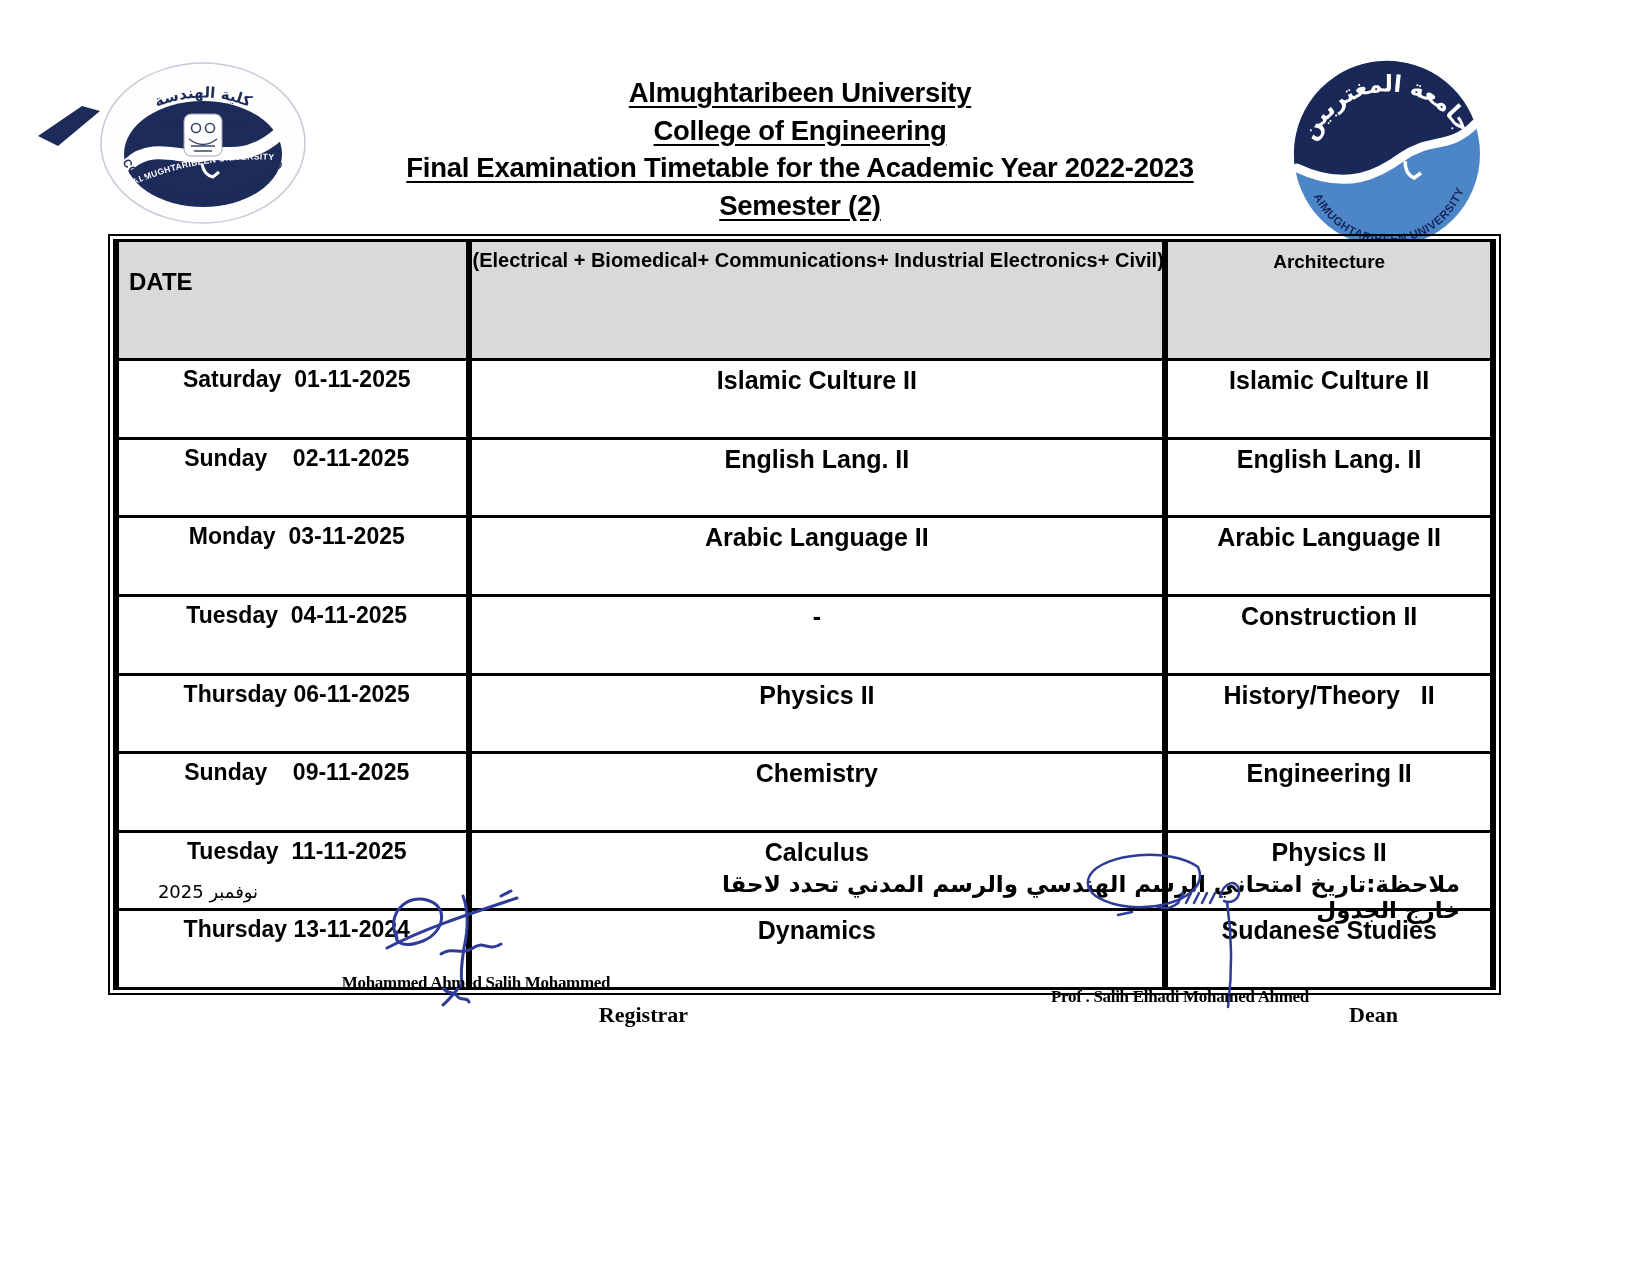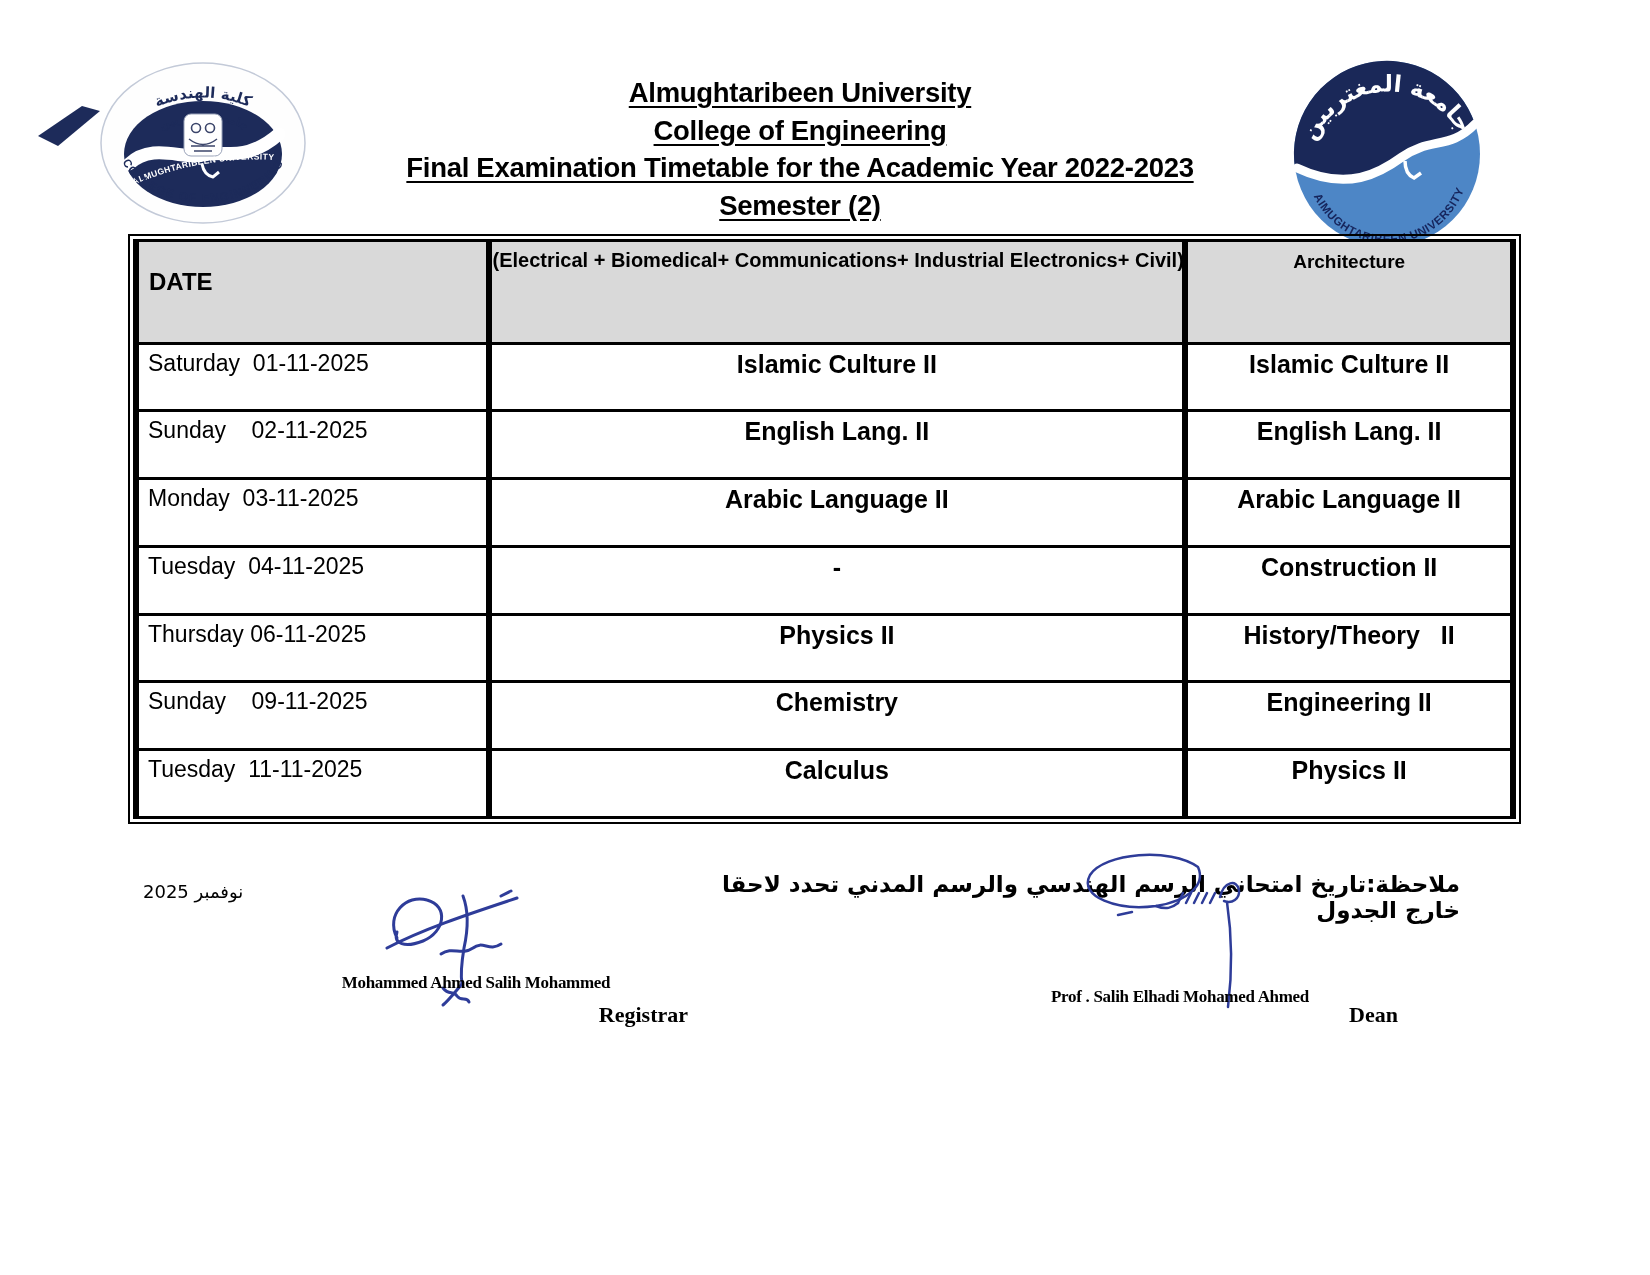--- a/index.html
+++ b/index.html
@@ -3,37 +3,37 @@
 <meta charset="utf-8">
 <style>
   html,body{margin:0;padding:0;background:#888;}
   .page{position:relative;width:1650px;height:1275px;background:#ffffff;overflow:hidden;
         font-family:"Liberation Sans",sans-serif;color:#000;}
   
   .titles{position:absolute;left:225px;top:74px;width:1150px;text-align:center;}
   .title-line{font-size:27.5px;line-height:37.5px;font-weight:700;
               text-decoration:underline;text-underline-offset:4px;letter-spacing:-0.3px;}
   
-  .table-wrap{position:absolute;left:128px;top:234px;width:1393px;height:590px;
+  .table-wrap{position:absolute;left:108px;top:234px;width:1393px;height:761px;
               border:2px solid #000;padding:3px;box-sizing:border-box;}
   table.exam{border-collapse:collapse;table-layout:fixed;width:100%;height:100%;}
   .exam th,.exam td{border:3px solid #000;border-left-width:6px;border-right-width:6px;
                     vertical-align:top;white-space:pre;overflow:hidden;}
   .exam th{background:#d9d9d9;font-weight:700;}
   .th-date{text-align:left;font-size:24px;padding:26px 0 0 10px;}
   .th-mid{text-align:center;font-size:20px;padding-top:7px;}
   .th-arch{text-align:center;font-size:19px;padding-top:9px;}
-  .c-date{text-align:left;font-size:23px;font-weight:400;padding:5px 0 0 9px;}
+  .c-date{text-align:center;font-size:23px;font-weight:700;padding:5px 0 0 9px;}
   .c-mid,.c-arch{text-align:center;font-size:25px;font-weight:700;padding-top:5px;}
   tr.hdr{height:100px;}
   tr.data{height:66px;}
   
   .note-ar{position:absolute;left:700px;top:871px;width:760px;text-align:right;direction:rtl;
            font-family:"DejaVu Sans",sans-serif;font-weight:700;font-size:23px;}
-  .date-ar{position:absolute;left:143px;top:881px;width:130px;direction:rtl;text-align:left;
+  .date-ar{position:absolute;left:143px;top:881px;width:130px;direction:rtl;text-align:center;
            font-family:"DejaVu Sans",sans-serif;font-size:18px;}
   .sig-name{position:absolute;font-family:"Liberation Serif",serif;font-weight:700;
             font-size:17px;text-align:center;letter-spacing:-0.3px;}
   .sig-role{position:absolute;font-family:"Liberation Serif",serif;font-weight:700;
             font-size:22px;text-align:right;}
   .abs{position:absolute;}
   svg text{font-weight:700;}
 </style>
 </head>
 <body>
@@ -142,20 +142,25 @@
       <tr class="data">
         <td class="c-date">Sunday    09-11-2025</td>
         <td class="c-mid">Chemistry</td>
         <td class="c-arch">Engineering II</td>
       </tr>
       <tr class="data">
         <td class="c-date">Tuesday  11-11-2025</td>
         <td class="c-mid">Calculus</td>
         <td class="c-arch">Physics II</td>
       </tr>
+      <tr class="data">
+        <td class="c-date">Thursday 13-11-2024</td>
+        <td class="c-mid">Dynamics</td>
+        <td class="c-arch">Sudanese Studies</td>
+      </tr>
     </tbody>
       </table>
   </div>
 
   <div class="note-ar">ملاحظة:تاريخ امتحاني الرسم الهندسي والرسم المدني تحدد لاحقا خارج الجدول</div>
   <div class="date-ar">نوفمبر 2025</div>
 
   <svg class="abs" style="left:383px;top:888px;" width="140" height="124" viewBox="0 0 140 124">
     <g fill="none" stroke="#2e3c99" stroke-width="3" stroke-linecap="round">
       <path d="M 14,50 C 2,26 24,6 44,12 C 66,18 62,44 40,53 C 22,60 10,56 14,44"></path>

